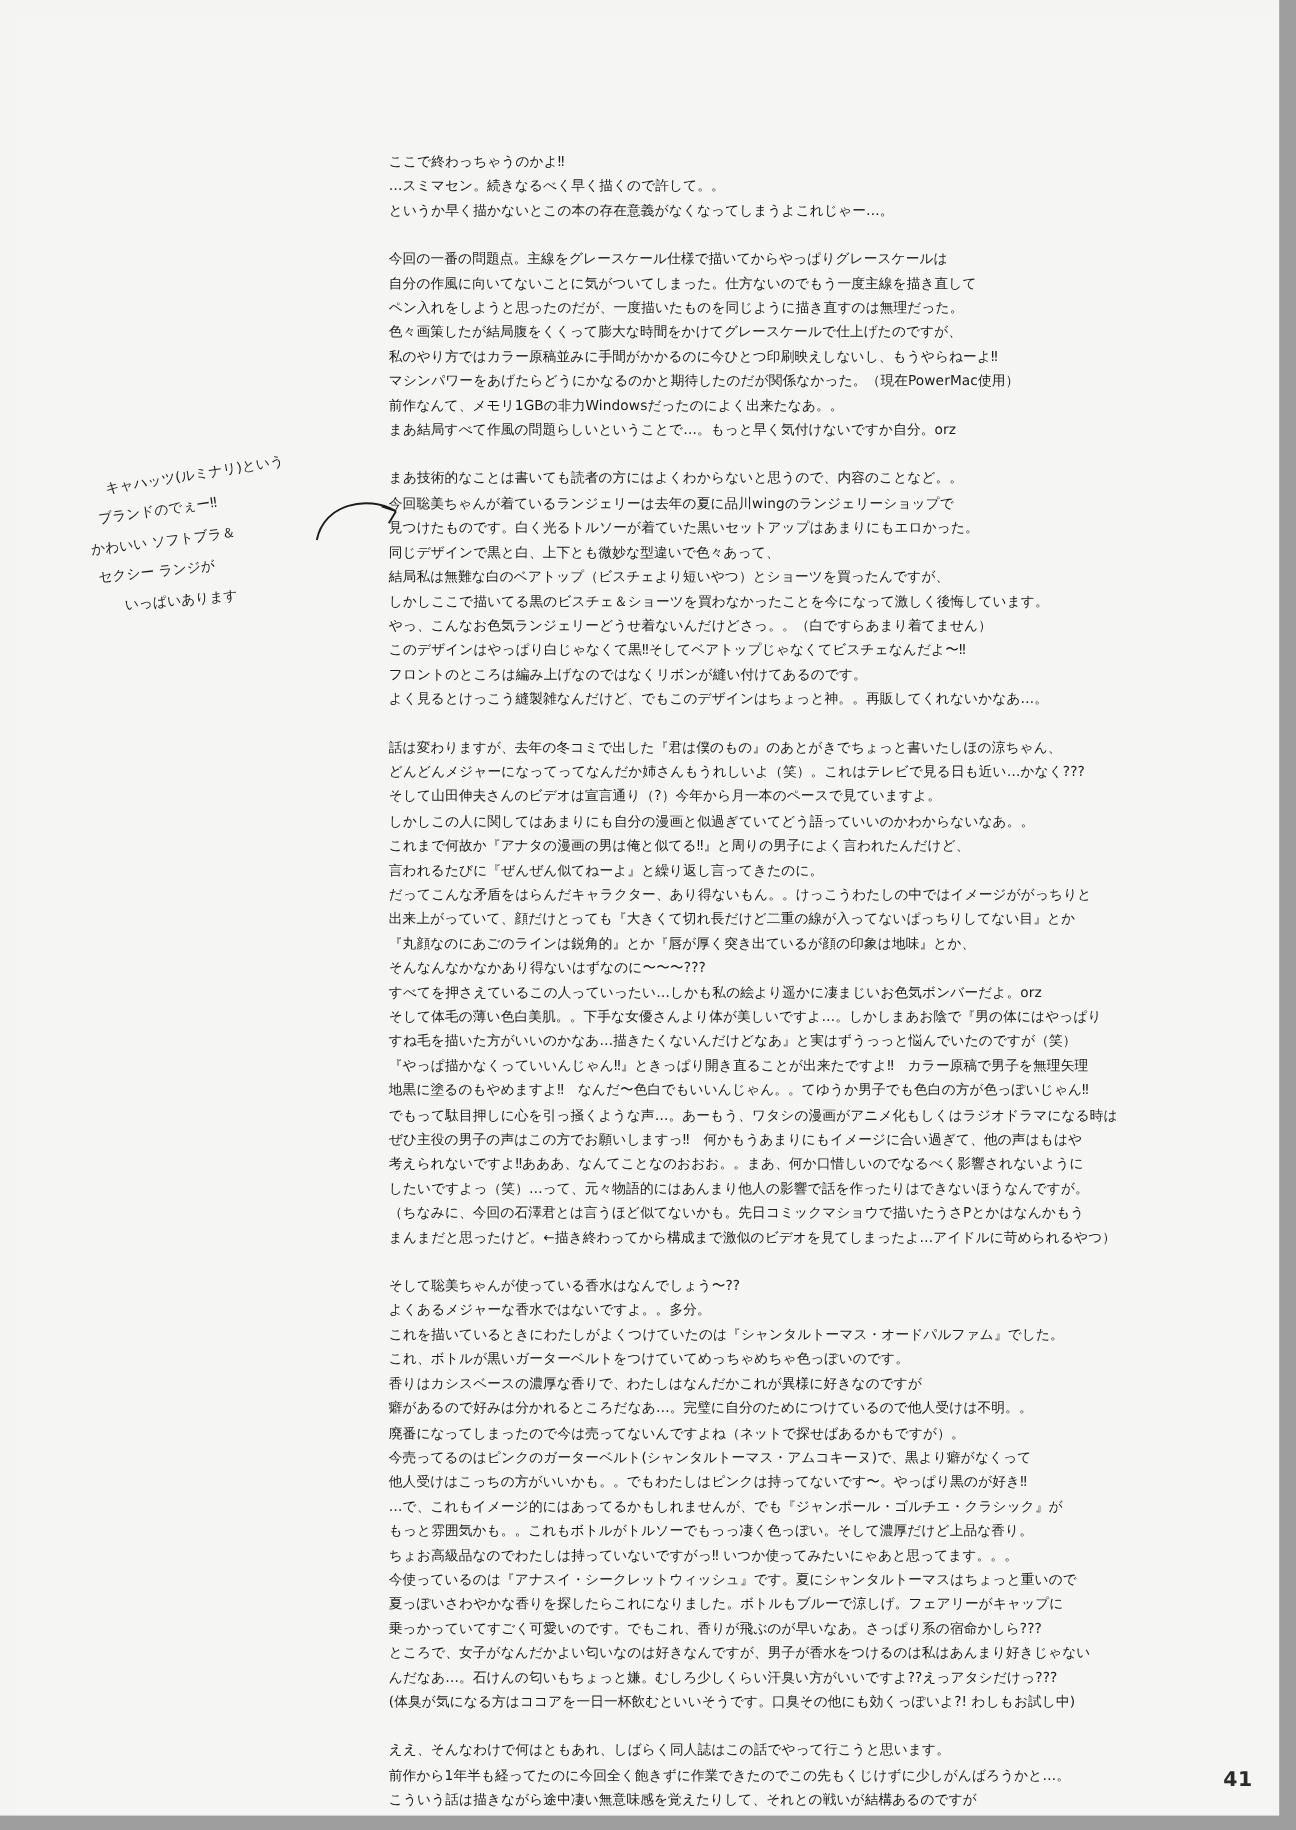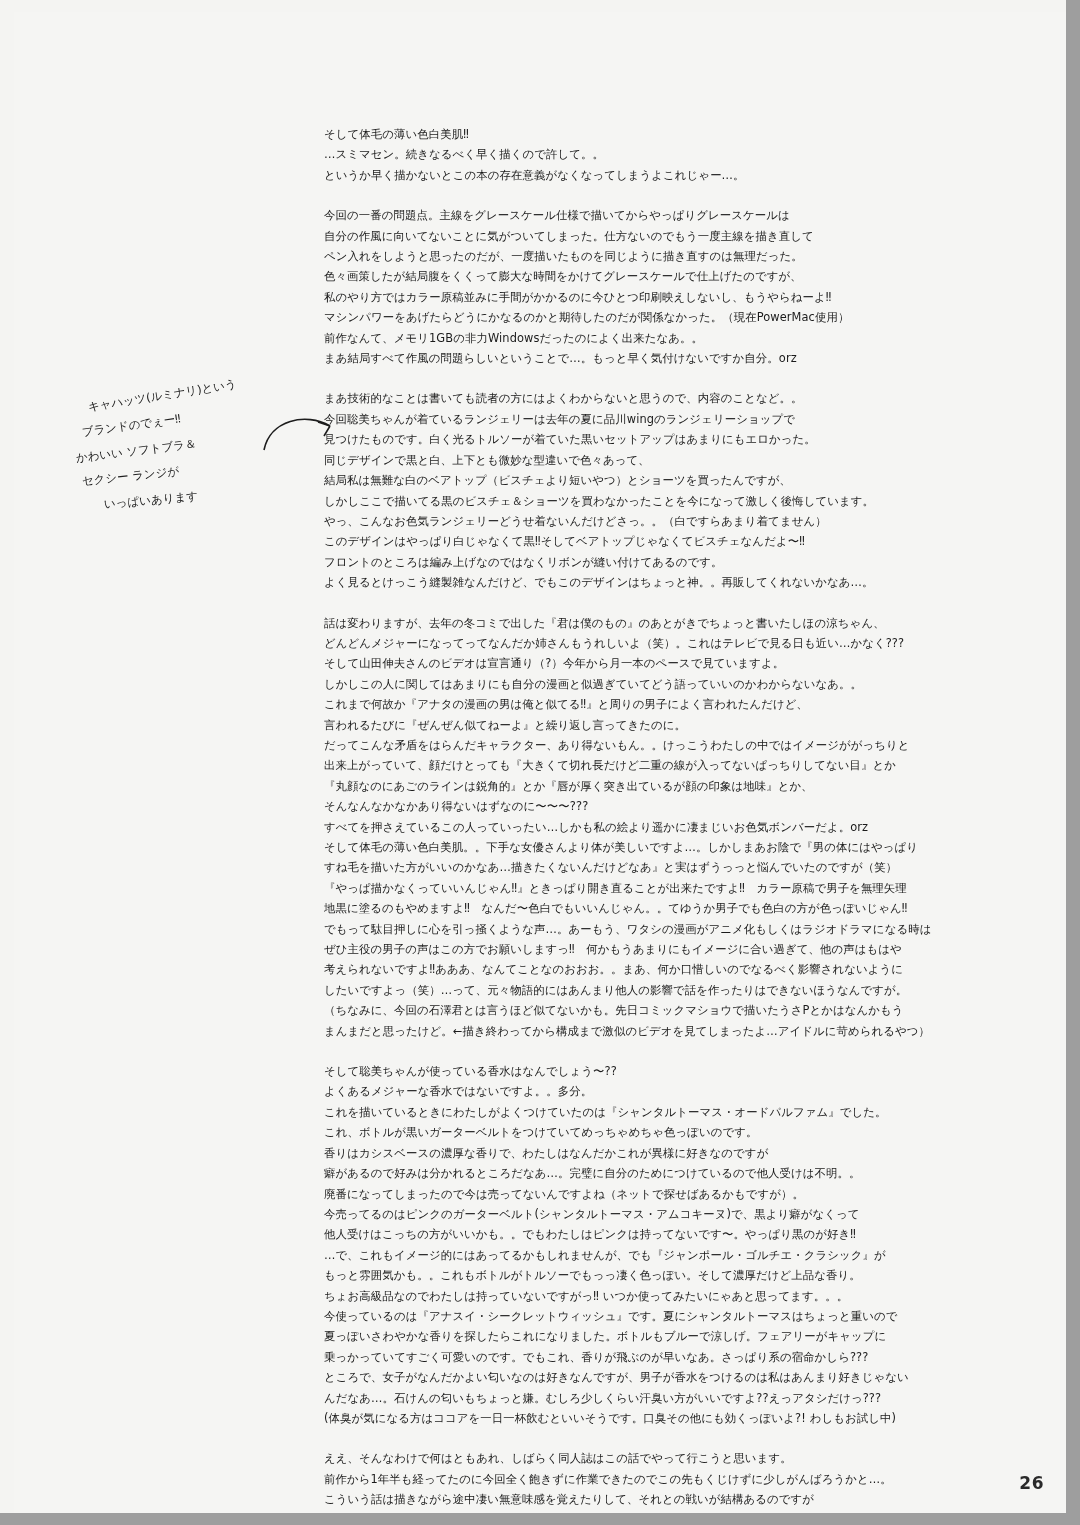--- a/index.html
+++ b/index.html
@@ -117,21 +117,21 @@
       <div class="hl l4">セクシー ランジが</div>
       <div class="hl l5">いっぱいあります</div>
     </div>
 
     <svg class="arrow" viewBox="0 0 78 46">
       <path d="M4 40 C 10 10, 46 2, 70 16" fill="none" stroke="#1d1d1d" stroke-width="1.6"></path>
       <path d="M70 16 L 58 12 M70 16 L 64 26" fill="none" stroke="#1d1d1d" stroke-width="1.6"></path>
     </svg>
 
     <div class="text-col">
-      <p class="para">そして体毛の薄い色白美肌‼
+      <p class="para">ここで終わっちゃうのかよ‼
 …スミマセン。続きなるべく早く描くので許して。。
 というか早く描かないとこの本の存在意義がなくなってしまうよこれじゃー…。</p>
       <p class="para">今回の一番の問題点。主線をグレースケール仕様で描いてからやっぱりグレースケールは
 自分の作風に向いてないことに気がついてしまった。仕方ないのでもう一度主線を描き直して
 ペン入れをしようと思ったのだが、一度描いたものを同じように描き直すのは無理だった。
 色々画策したが結局腹をくくって膨大な時間をかけてグレースケールで仕上げたのですが、
 私のやり方ではカラー原稿並みに手間がかかるのに今ひとつ印刷映えしないし、もうやらねーよ‼
 マシンパワーをあげたらどうにかなるのかと期待したのだが関係なかった。（現在PowerMac使用）
 前作なんて、メモリ1GBの非力Windowsだったのによく出来たなあ。。
 まあ結局すべて作風の問題らしいということで…。もっと早く気付けないですか自分。orz</p>
@@ -184,17 +184,17 @@
 ところで、女子がなんだかよい匂いなのは好きなんですが、男子が香水をつけるのは私はあんまり好きじゃない
 んだなあ…。石けんの匂いもちょっと嫌。むしろ少しくらい汗臭い方がいいですよ??えっアタシだけっ???
 (体臭が気になる方はココアを一日一杯飲むといいそうです。口臭その他にも効くっぽいよ?! わしもお試し中)</p>
       <p class="para">ええ、そんなわけで何はともあれ、しばらく同人誌はこの話でやって行こうと思います。
 前作から1年半も経ってたのに今回全く飽きずに作業できたのでこの先もくじけずに少しがんばろうかと…。
 こういう話は描きながら途中凄い無意味感を覚えたりして、それとの戦いが結構あるのですが
 まあ前作が思いがけず、早くに完売したので…読んでくれる人がいることを信じて描いていこうと思います。
 この先どんどんおかしいことになる話です。痛み入りながら描いてみますとも。ふふふふふ。。。</p>
     </div>
 
-    <div class="page-number">26</div>
+    <div class="page-number">41</div>
   </div>
   <div class="right-band"></div>
   <div class="bottom-band"></div>
 </div>
 
 </body></html>

